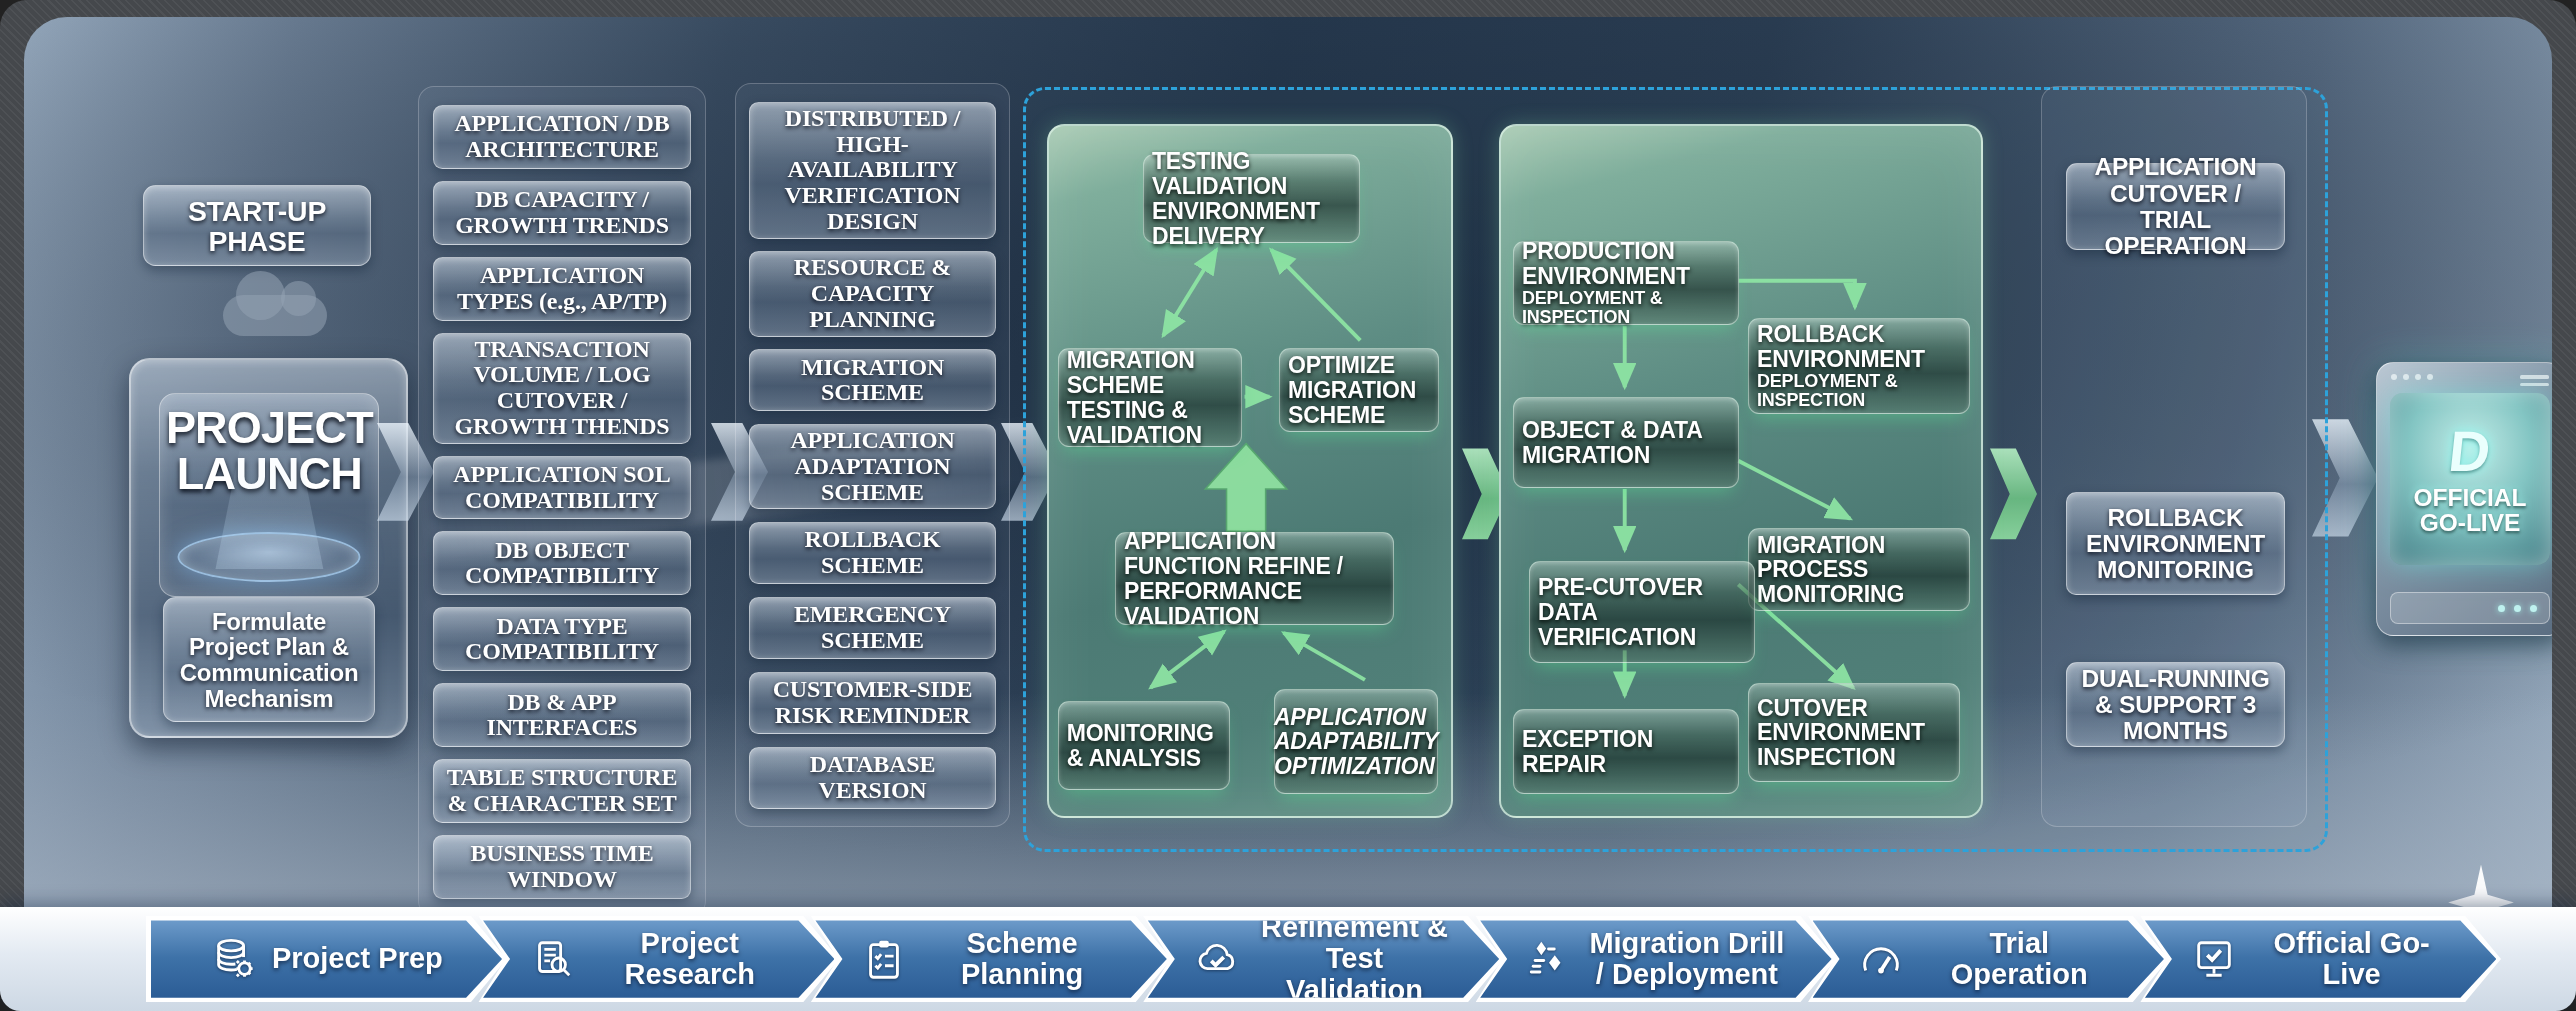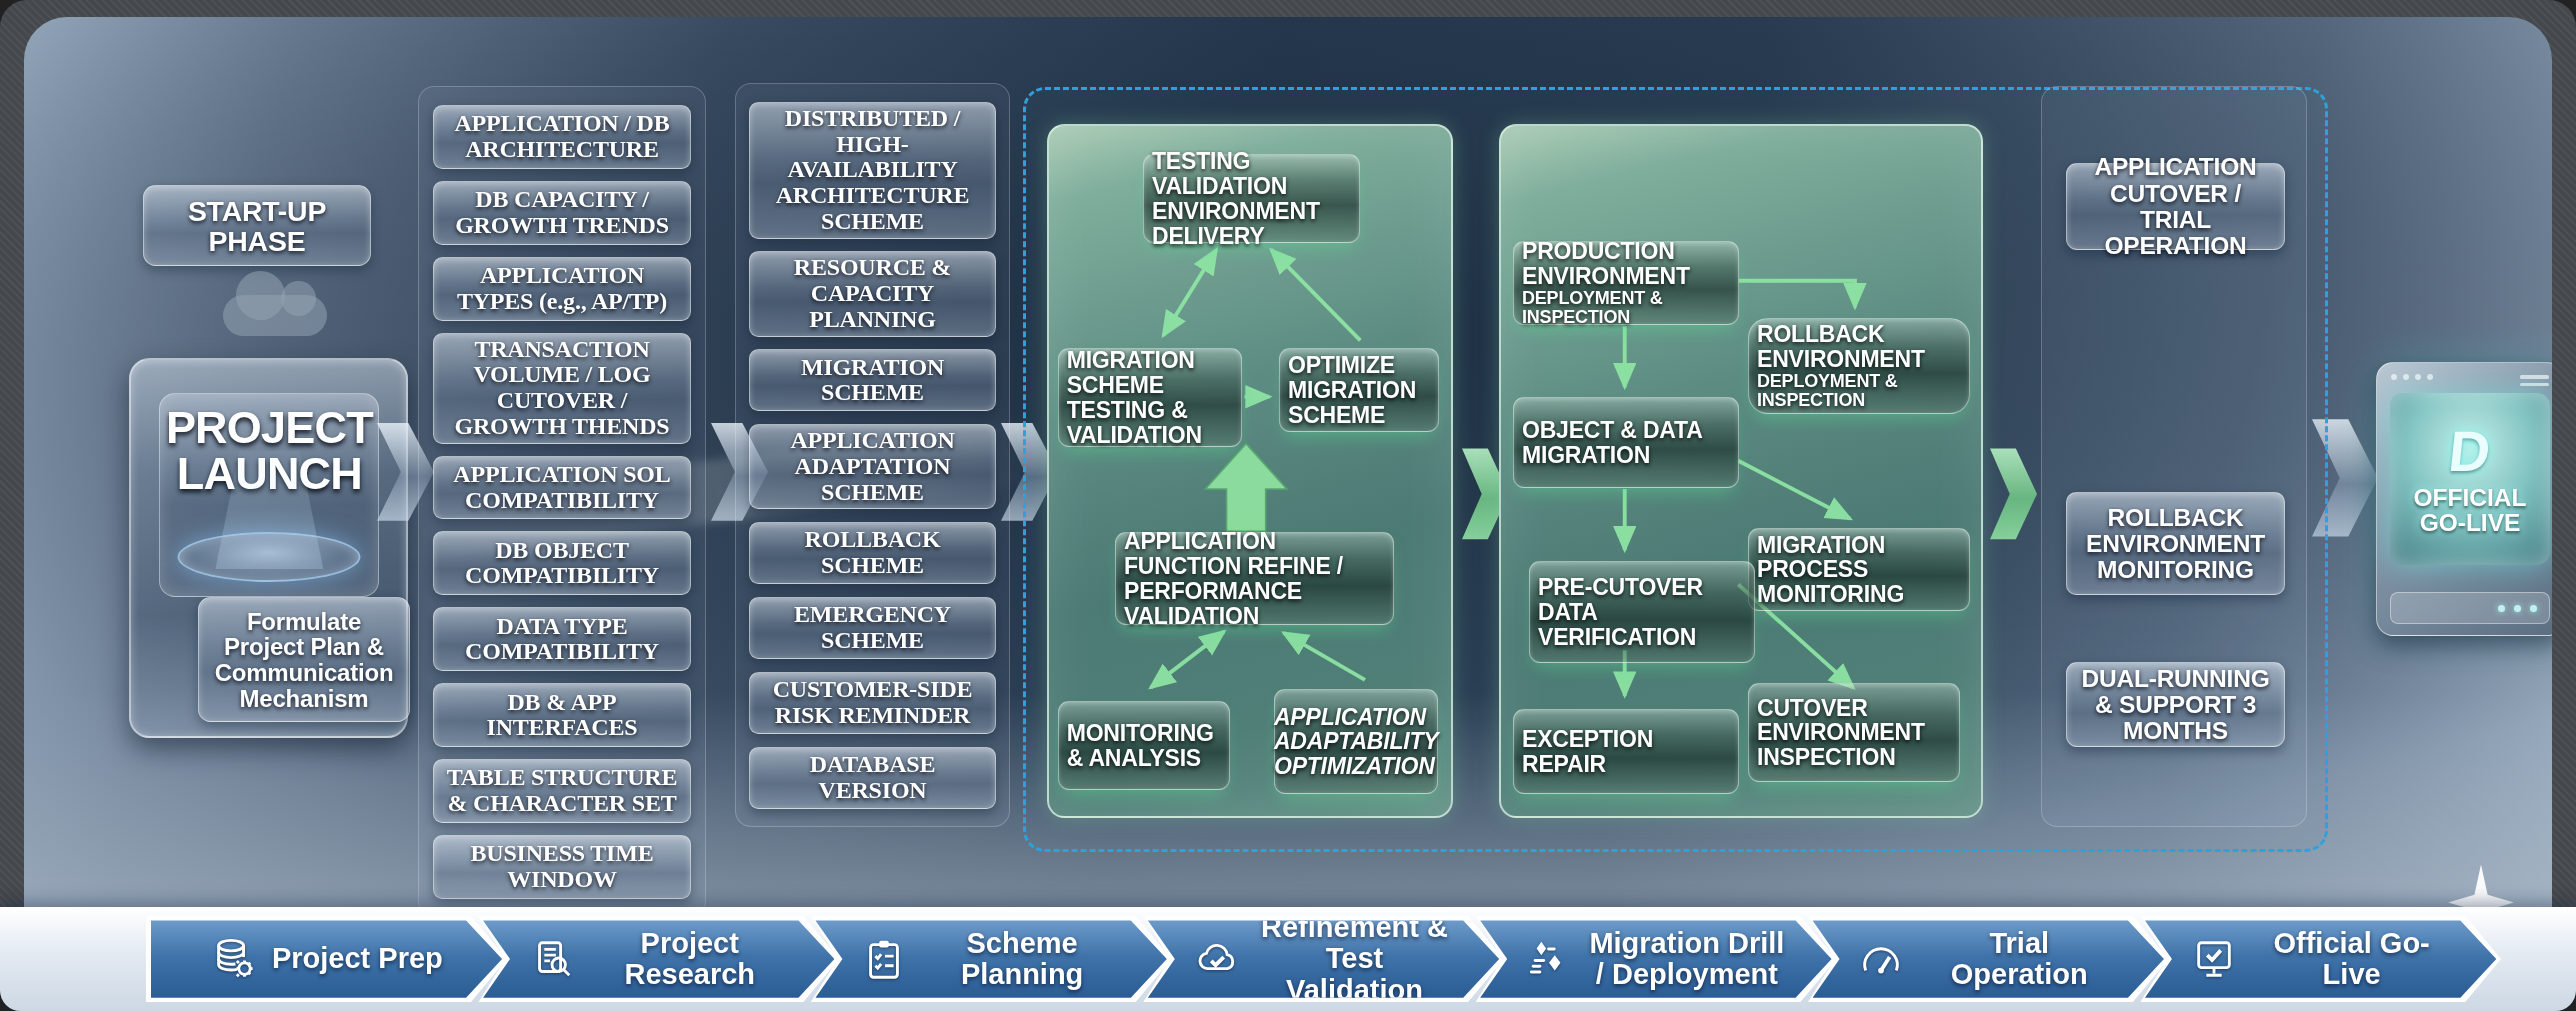--- a/index.html
+++ b/index.html
@@ -119,21 +119,21 @@
     <div class="cloud"></div>
     <div class="launch-panel">
       <div class="launch-inner">
         <div class="launch-title">
           <div>PROJECT</div>
           <div>LAUNCH</div>
         </div>
         <div class="beam"></div>
         <div class="disc"></div>
       </div>
-      <div class="box-glass launch-note" style="text-transform:none;margin-left:35px;">Formulate Project Plan &amp; Communication Mechanism</div>
+      <div class="box-glass launch-note" style="text-transform:none;">Formulate Project Plan &amp; Communication Mechanism</div>
     </div>
 
     <div class="chev white" style="left:353px;top:399px;width:57px;height:111px;"></div>
     <div class="chev white" style="left:687px;top:399px;width:57px;height:111px;"></div>
     <div class="chev white" style="left:977px;top:399px;width:57px;height:111px;"></div>
     <div class="chev green" style="left:1438px;top:425px;width:47px;height:103px;"></div>
     <div class="chev green" style="left:1966px;top:425px;width:47px;height:103px;"></div>
     <div class="chev white" style="left:2288px;top:394px;width:66px;height:133px;"></div>
 
     <div class="col-frame col-flex" style="left:394px;top:69px;width:288px;height:831px;padding:17.4px 14.2px;gap:12px;">
@@ -143,21 +143,21 @@
       <div class="box-glass">TRANSACTION VOLUME / LOG CUTOVER / GROWTH THENDS</div>
       <div class="box-glass">APPLICATION SOL COMPATIBILITY</div>
       <div class="box-glass">DB OBJECT COMPATIBILITY</div>
       <div class="box-glass">DATA TYPE COMPATIBILITY</div>
       <div class="box-glass">DB &amp; APP INTERFACES</div>
       <div class="box-glass">TABLE STRUCTURE &amp; CHARACTER SET</div>
       <div class="box-glass">BUSINESS TIME WINDOW</div>
     </div>
 
     <div class="col-frame col-flex" style="left:711px;top:66px;width:275px;height:744px;padding:17.4px 12.6px;gap:12.6px;">
-      <div class="box-glass">DISTRIBUTED / HIGH-AVAILABILITY ARCHITECTURE SCHEME</div>
+      <div class="box-glass">DISTRIBUTED / HIGH-AVAILABILITY VERIFICATION DESIGN</div>
       <div class="box-glass">RESOURCE &amp; CAPACITY PLANNING</div>
       <div class="box-glass">MIGRATION SCHEME</div>
       <div class="box-glass">APPLICATION ADAPTATION SCHEME</div>
       <div class="box-glass">ROLLBACK SCHEME</div>
       <div class="box-glass">EMERGENCY SCHEME</div>
       <div class="box-glass">CUSTOMER-SIDE RISK REMINDER</div>
       <div class="box-glass">DATABASE VERSION</div>
     </div>
 
     <div class="dashed"></div>
@@ -200,21 +200,21 @@
           <line x1="303" y1="426" x2="446" y2="500" marker-end="url(#ah2)"></line>
           <line x1="158" y1="462" x2="158" y2="540" marker-end="url(#ah2)"></line>
           <line x1="303" y1="584" x2="450" y2="716" marker-end="url(#ah2)"></line>
           <line x1="158" y1="668" x2="158" y2="726" marker-end="url(#ah2)"></line>
         </g>
       </svg>
       <div class="box-green" style="left:12px;top:115px;width:226px;height:84px;">
         <span>PRODUCTION ENVIRONMENT</span>
         <span class="sub">DEPLOYMENT &amp; INSPECTION</span>
       </div>
-      <div class="box-green" style="left:247px;top:192px;width:222px;height:96px;border-radius:20px;">
+      <div class="box-green" style="left:247px;top:192px;width:222px;height:96px;">
         <span>ROLLBACK ENVIRONMENT</span>
         <span class="sub">DEPLOYMENT &amp; INSPECTION</span>
       </div>
       <div class="box-green" style="left:12px;top:271px;width:226px;height:91px;">OBJECT &amp; DATA MIGRATION</div>
       <div class="box-green" style="left:247px;top:402px;width:222px;height:83px;">MIGRATION PROCESS MONITORING</div>
       <div class="box-green" style="left:28px;top:435px;width:226px;height:102px;">PRE-CUTOVER DATA VERIFICATION</div>
       <div class="box-green" style="left:12px;top:583px;width:226px;height:85px;">EXCEPTION REPAIR</div>
       <div class="box-green" style="left:247px;top:557px;width:212px;height:99px;">CUTOVER ENVIRONMENT INSPECTION</div>
     </div>
 

